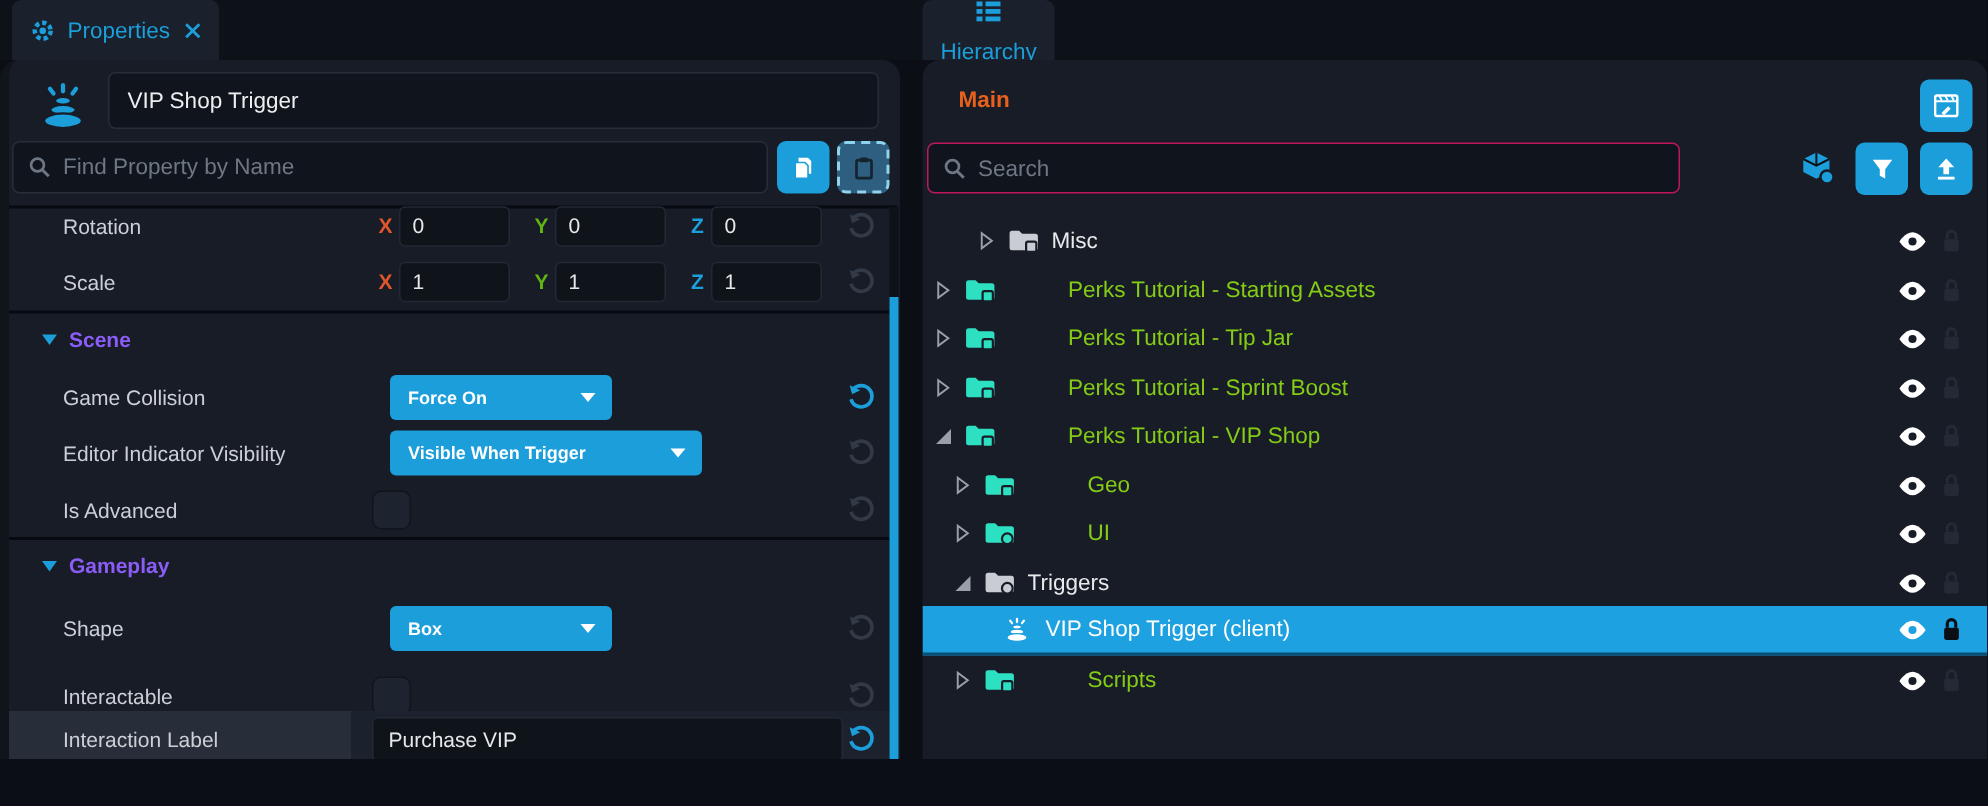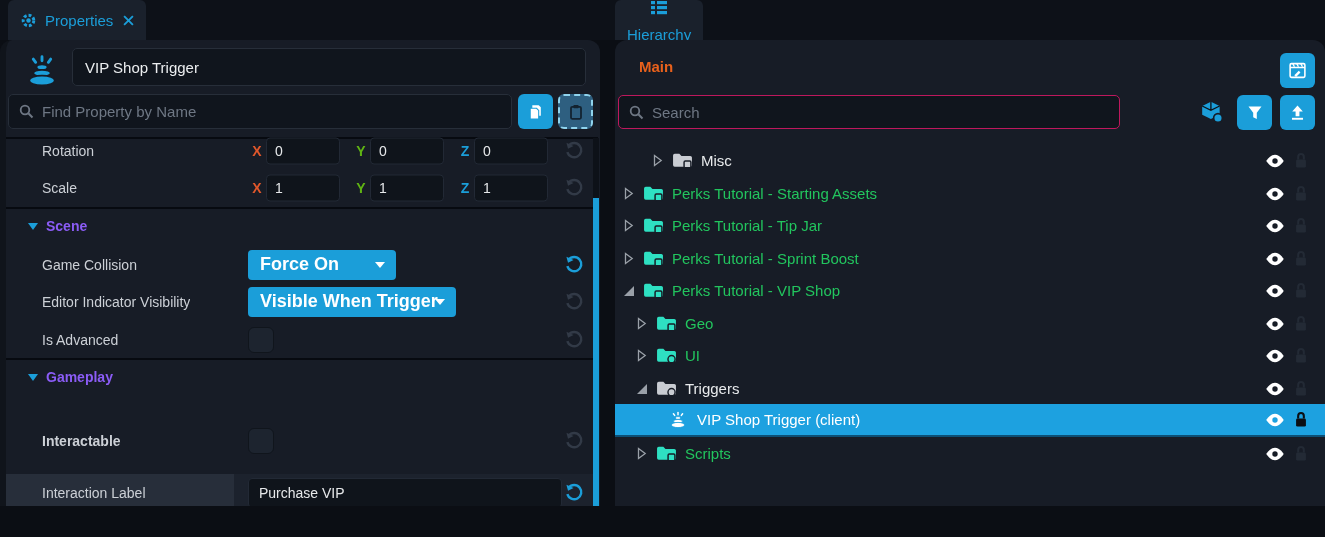--- a/index.html
+++ b/index.html
@@ -48,22 +48,22 @@
   .sect .stitle { color:#8b5cf6; font-weight:bold; font-size:14px; margin-left:8px; }
 
   .axis { font-weight:bold; font-size:14px; width:18px; text-align:center; }
   .ax-x { color:#e0572b; } .ax-y { color:#5fb413; } .ax-z { color:#1b9ed9; }
   .num-input { width:74px; height:27px; background:#0f141b; border:1px solid #222935;
                border-radius:4px; color:#e6e8ea; font-size:14px; padding:0 8px; outline:none;
                margin-right:12px; font-family:"Liberation Sans", sans-serif; }
   .vec { position:absolute; left:242px; top:50%; transform:translateY(-50%);
          display:flex; align-items:center; }
 
-  .dropdown { position:absolute; left:242px; top:50%; transform:translateY(-50%); height:30px;
-              background:#1b9ed9; border-radius:4px; color:#fff; font-weight:bold; font-size:18px;
+  .dropdown { position:absolute; left:254px; top:50%; transform:translateY(-50%); height:30px;
+              background:#1b9ed9; border-radius:4px; color:#fff; font-weight:bold; font-size:12px;
               display:flex; align-items:center; padding:0 12px; cursor:pointer; }
   .dropdown .caret { position:absolute; right:11px; width:0; height:0;
               border-left:5px solid transparent; border-right:5px solid transparent;
               border-top:6px solid #fff; }
   .dd-sm { width:148px; } .dd-lg { width:208px; }
 
   .checkbox { position:absolute; left:242px; top:50%; transform:translateY(-50%);
               width:26px; height:26px; background:#1d242f; border:1px solid #10151c;
               border-radius:6px; cursor:pointer; }
   .text-input { position:absolute; left:242px; top:50%; transform:translateY(-50%);
@@ -89,21 +89,21 @@
              font-size:15px; font-family:"Liberation Sans", sans-serif; }
   .hbtn { position:absolute; width:35px; height:35px; border-radius:6px; background:#1b9ed9;
           display:flex; align-items:center; justify-content:center; cursor:pointer; }
   .cube-plain { position:absolute; left:585px; top:60px; width:24px; height:24px; cursor:pointer; }
 
   .trow { position:absolute; left:0; width:710px; height:33px; display:flex; align-items:center; }
   .trow.selected { background:#1da1e0; border-bottom:2px solid #0c4f75; }
   .arrow-box { width:16px; display:flex; justify-content:center; flex:none; }
   .tree-icon { width:21px; margin:0 8px 0 6px; display:flex; align-items:center; flex:none; }
   .tlab { font-size:15px; white-space:nowrap; }
-  .tint-teal { color:#22c55e; } .tint-white { color:#e8eaec; } .tint-sel { color:#ffffff; }
+  .tint-teal { color:#84cc16;margin-left:40px; } .tint-white { color:#e8eaec; } .tint-sel { color:#ffffff; }
   .pad1 { padding-left:6px; } .pad2 { padding-left:19px; } .pad3 { padding-left:47px; }
   .eye { position:absolute; left:650px; width:20px; height:14px; cursor:pointer; }
   .lock { position:absolute; left:679px; width:14px; height:17px; color:#232a35; cursor:pointer; }
   .lock.locked { color:#0b0e13; }
   svg { display:block; }
 </style>
 </head>
 <body>
 
 <div id="stage">
@@ -269,22 +269,35 @@
       </span>
     </div>
 
     <div class="divider" style="top:318px;"></div>
 
     <div class="sect" style="top:321px;">
       <span class="tri"></span>
       <span class="stitle">Gameplay</span>
     </div>
 
-
-    <div class="prow" style="top:382px;font-weight:bold;">
+    <div class="prow" style="top:360px;">
+      <span class="plabel">Shape</span>
+      <div class="dropdown dd-sm">
+        <span>Box</span>
+        <span class="caret"></span>
+      </div>
+      <span class="reset">
+        <svg width="20" height="20" viewBox="0 0 18 18">
+            <path d="M4.2 4.2 A6.4 6.4 0 1 1 3 10" fill="none" stroke="currentColor" stroke-width="2.2"></path>
+            <path d="M2.2 1.6 L3.6 7 L8.6 4.6 Z" fill="currentColor"></path>
+          </svg>
+      </span>
+    </div>
+
+    <div class="prow" style="top:405px;">
       <span class="plabel">Interactable</span>
       <div class="checkbox"></div>
       <span class="reset">
         <svg width="20" height="20" viewBox="0 0 18 18">
             <path d="M4.2 4.2 A6.4 6.4 0 1 1 3 10" fill="none" stroke="currentColor" stroke-width="2.2"></path>
             <path d="M2.2 1.6 L3.6 7 L8.6 4.6 Z" fill="currentColor"></path>
           </svg>
       </span>
     </div>
 

